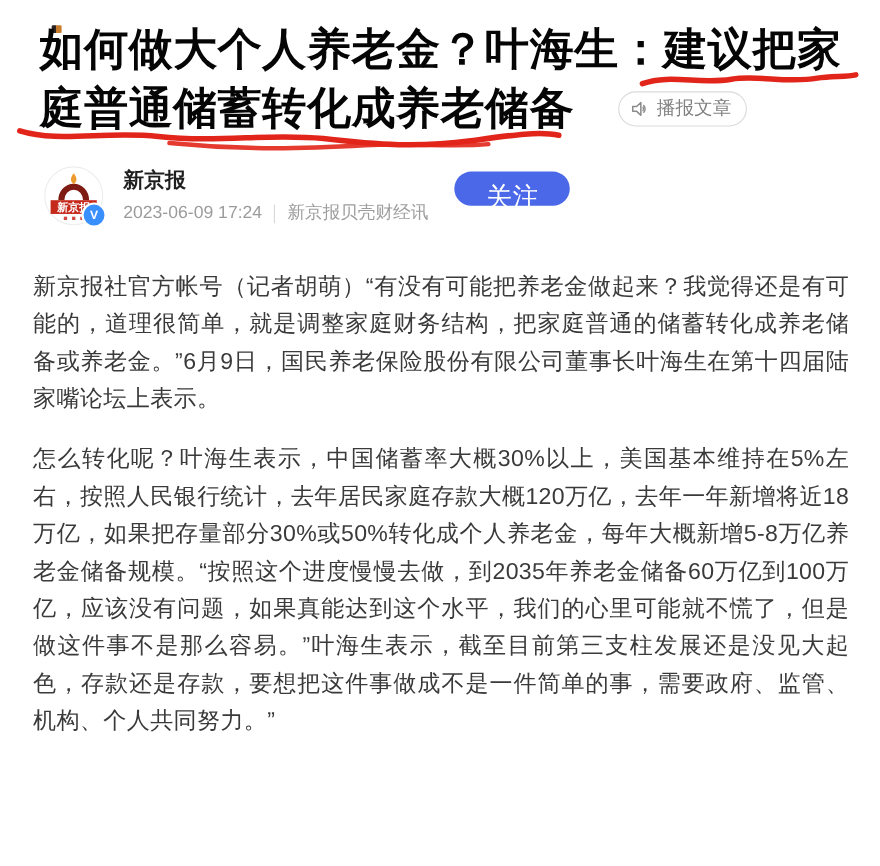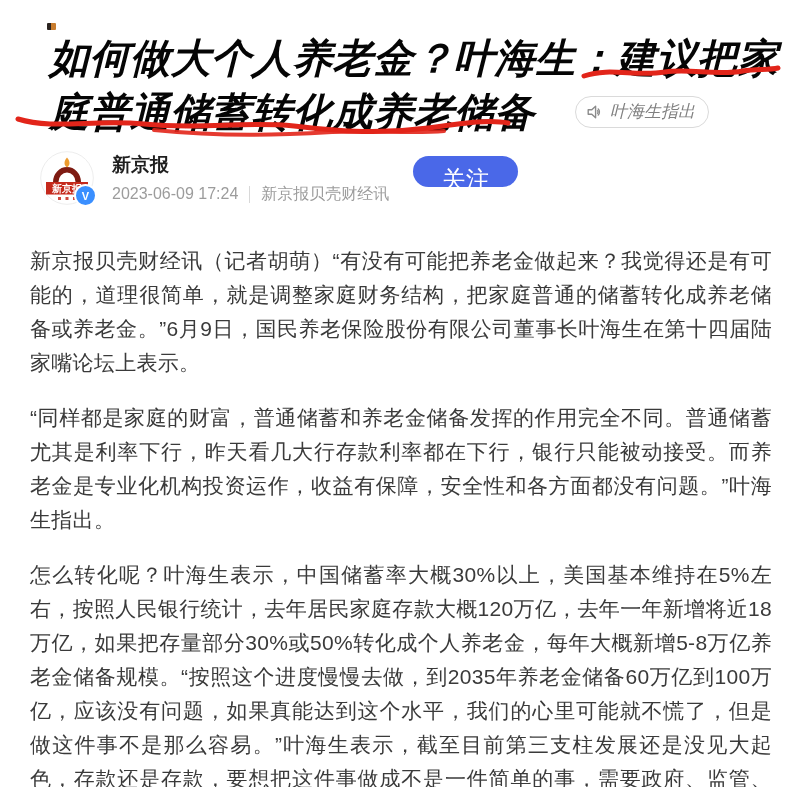--- a/index.html
+++ b/index.html
@@ -58,31 +58,31 @@
     color:var(--body-text,#3a3a3a);text-align:justify;
   }
 </style>
 </head>
 <body>
 
 <div class="page">
 
   <div class="artifact"></div>
 
-  <h1 class="title-block" style="margin:13px;font-style:italic;">
+  <h1 class="title-block" style="margin:0;">
     <span class="title-line">如何做大个人养老金？叶海生：建议把家</span>
     <span class="title-line2-row">
       <span class="title-line">庭普通储蓄转化成养老储备</span>
       <span class="tts-pill">
         <svg width="18" height="18" viewBox="0 0 18 18">
           <path d="M2.2 6.8 L5.8 6.8 L9.6 3.2 L9.6 14.8 L5.8 11.2 L2.2 11.2 Z" fill="none" stroke="#8b8b8b" stroke-width="1.4" stroke-linejoin="round"></path>
           <path d="M12.2 6 A4.3 4.3 0 0 1 12.2 12" fill="none" stroke="#8b8b8b" stroke-width="1.4" stroke-linecap="round"></path>
           <path d="M11.6 7.7 A1.9 1.9 0 0 1 11.6 10.3" fill="none" stroke="#8b8b8b" stroke-width="1.4" stroke-linecap="round"></path>
         </svg>
-        <span>叶海生指出</span>
+        <span>播报文章</span>
       </span>
     </span>
   </h1>
 
   <svg class="underline-svg u1" width="202" height="20" viewBox="0 0 202 20">
     <path d="M4 14 C 30 5, 55 15, 85 10 C 110 6, 135 14, 163 9 C 176 7, 190 8, 198 6" fill="none" stroke="var(--underline-red,#e2251a)" stroke-width="5" stroke-linecap="round"></path>
   </svg>
   <svg class="underline-svg u2" width="498" height="30" viewBox="0 0 498 30">
     <path d="M4 9 C 40 20, 80 9, 130 14 C 185 20, 230 11, 280 16 C 330 22, 368 24, 414 18 C 450 13, 476 9, 494 13" fill="none" stroke="var(--underline-red,#e2251a)" stroke-width="5" stroke-linecap="round"></path>
     <path d="M140 20 C 210 27, 265 25, 318 22 C 360 20, 400 24, 430 21" fill="none" stroke="var(--underline-red,#e2251a)" stroke-width="4" stroke-linecap="round" opacity="0.9"></path>
@@ -107,18 +107,17 @@
       <div class="pub-meta">
         <span>2023-06-09 17:24</span>
         <span class="meta-divider"></span>
         <span>新京报贝壳财经讯</span>
       </div>
     </div>
     <button class="follow-btn">关注</button>
   </div>
 
   <div class="article-body">
-    <p>新京报贝壳财经讯（记者胡萌）“有没有可能把养老金做起来？我觉得还是有可能的，道理很简单，就是调整家庭财务结构，把家庭普通的储蓄转化成养老储备或养老金。”6月9日，国民养老保险股份有限公司董事长叶海生在第十四届陆家嘴论坛上表示。</p>
-    <p>“同样都是家庭的财富，普通储蓄和养老金储备发挥的作用完全不同。普通储蓄尤其是利率下行，昨天看几大行存款利率都在下行，银行只能被动接受。而养老金是专业化机构投资运作，收益有保障，安全性和各方面都没有问题。”叶海生指出。</p>
+    <p>新京报社官方帐号（记者胡萌）“有没有可能把养老金做起来？我觉得还是有可能的，道理很简单，就是调整家庭财务结构，把家庭普通的储蓄转化成养老储备或养老金。”6月9日，国民养老保险股份有限公司董事长叶海生在第十四届陆家嘴论坛上表示。</p>
     <p>怎么转化呢？叶海生表示，中国储蓄率大概30%以上，美国基本维持在5%左右，按照人民银行统计，去年居民家庭存款大概120万亿，去年一年新增将近18万亿，如果把存量部分30%或50%转化成个人养老金，每年大概新增5-8万亿养老金储备规模。“按照这个进度慢慢去做，到2035年养老金储备60万亿到100万亿，应该没有问题，如果真能达到这个水平，我们的心里可能就不慌了，但是做这件事不是那么容易。”叶海生表示，截至目前第三支柱发展还是没见大起色，存款还是存款，要想把这件事做成不是一件简单的事，需要政府、监管、机构、个人共同努力。”</p>
   </div>
 
 </div>
 
 </body></html>

